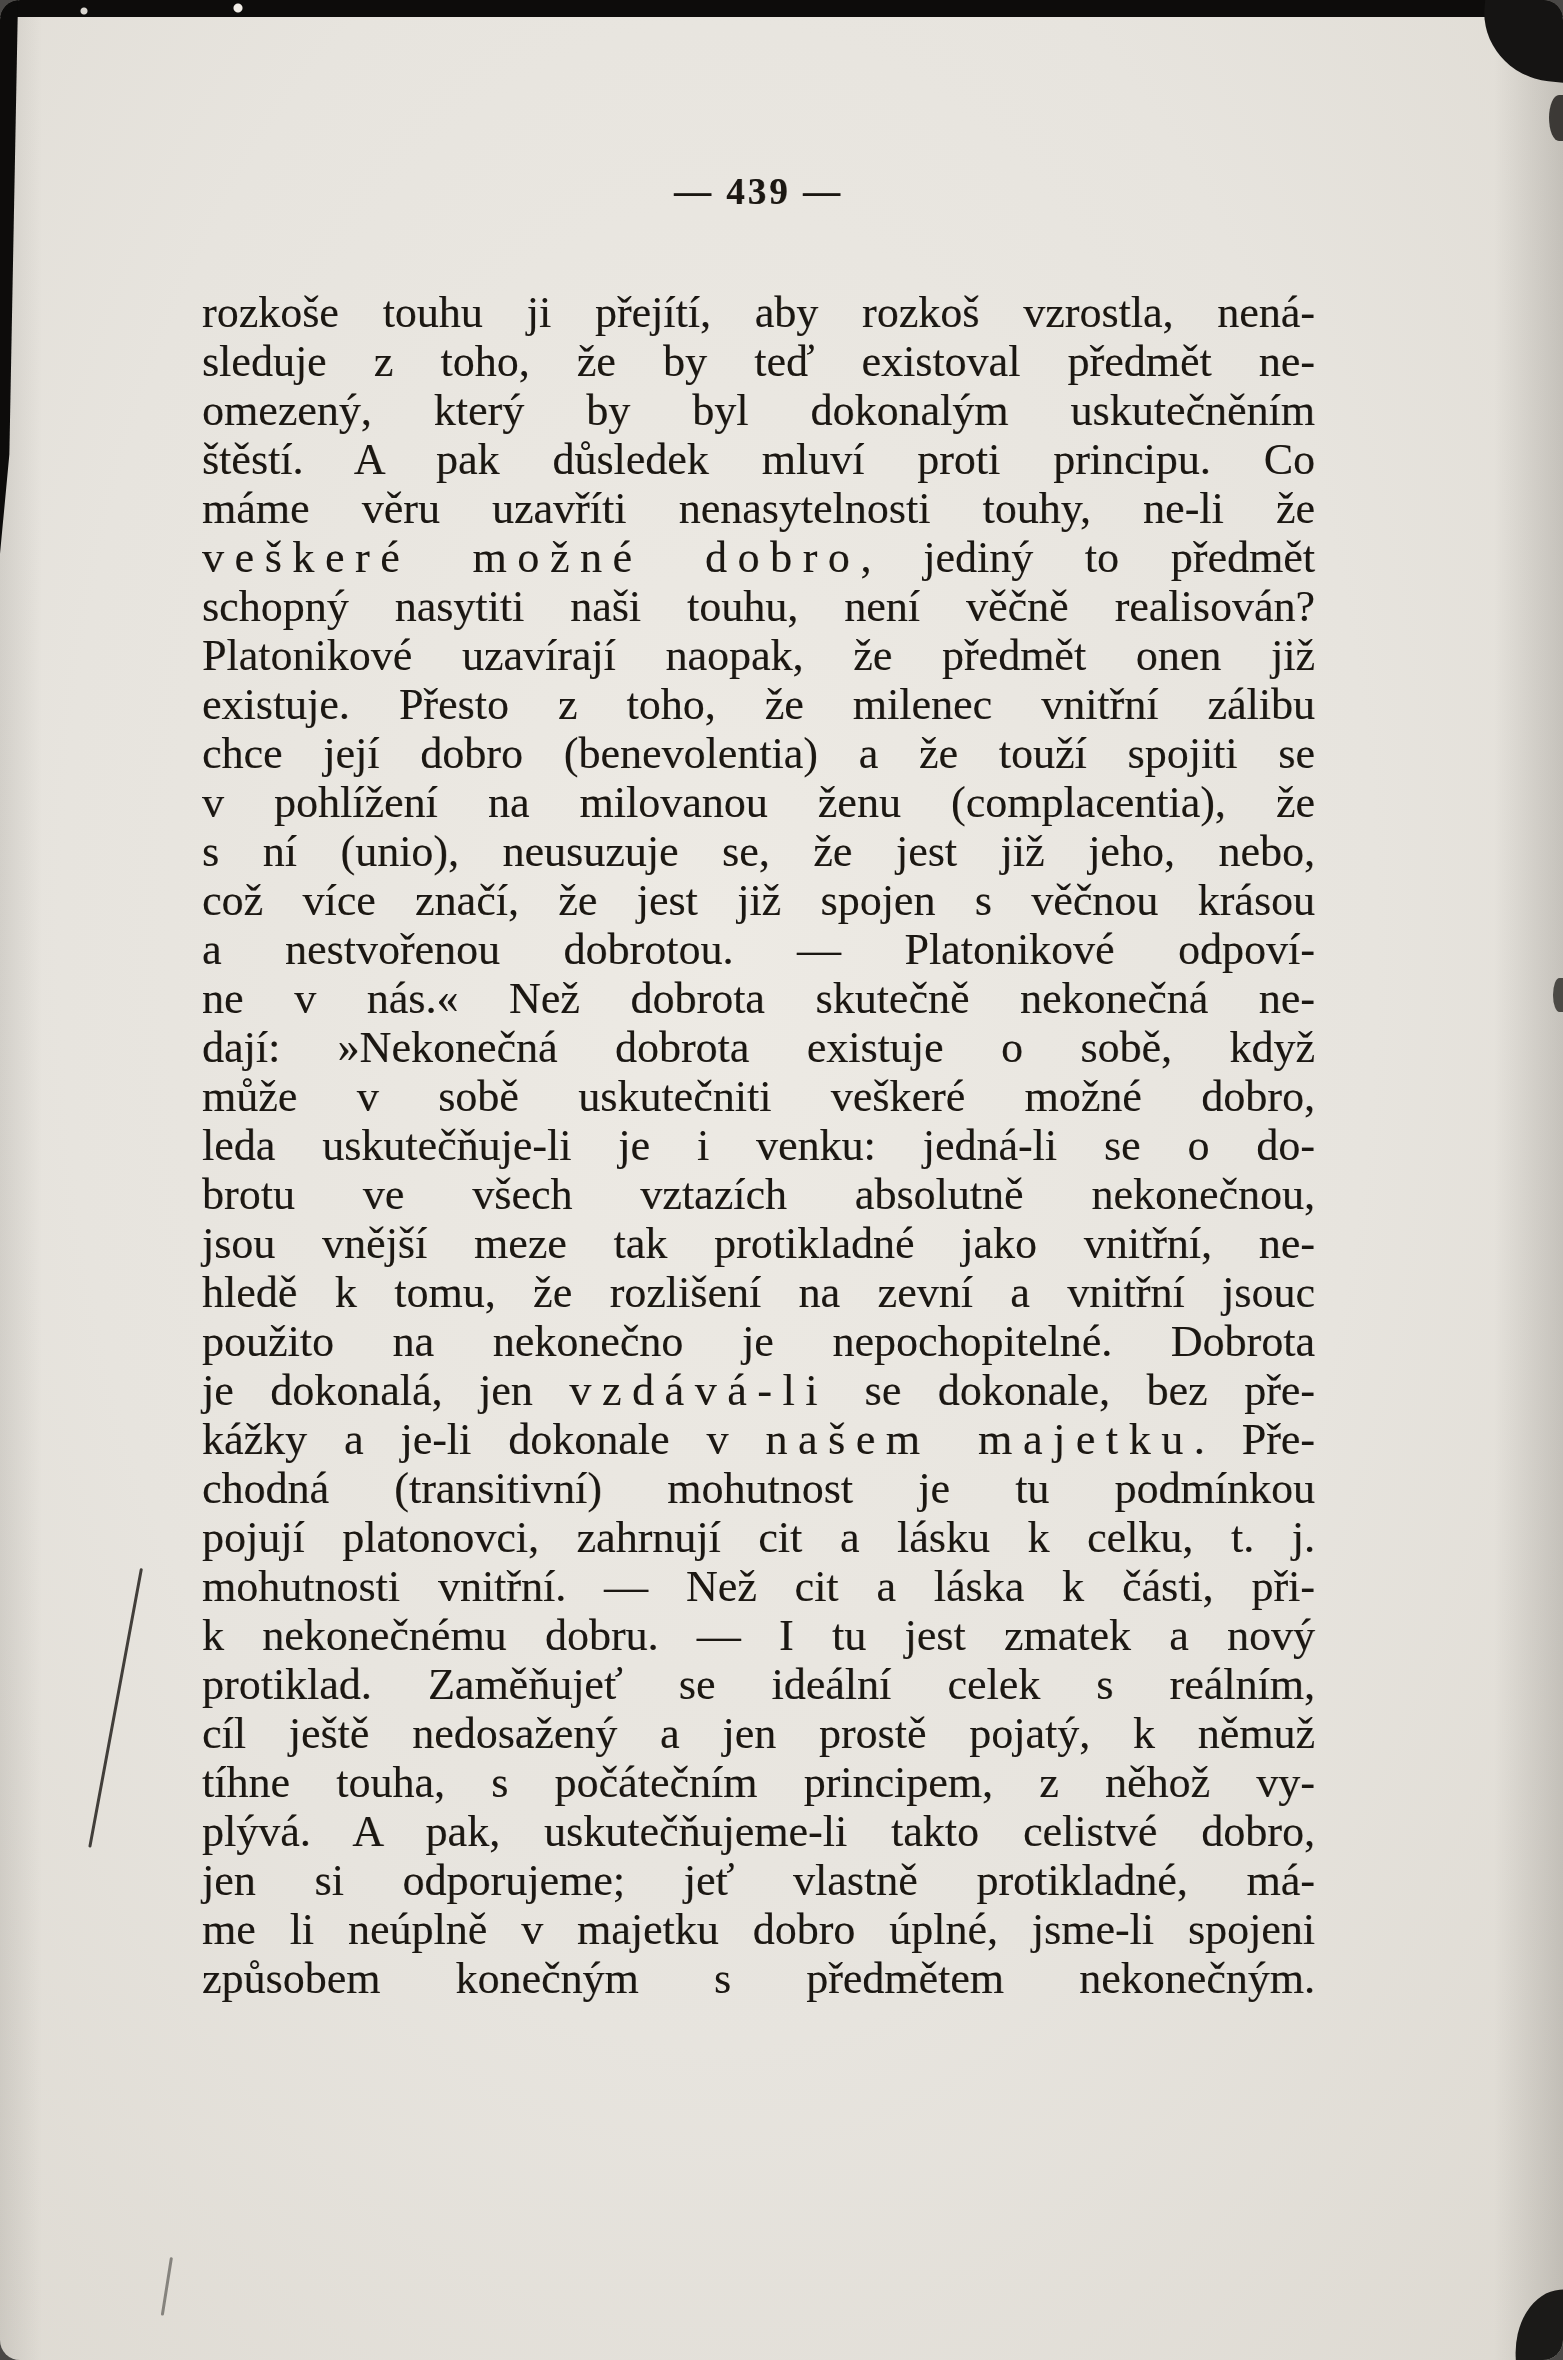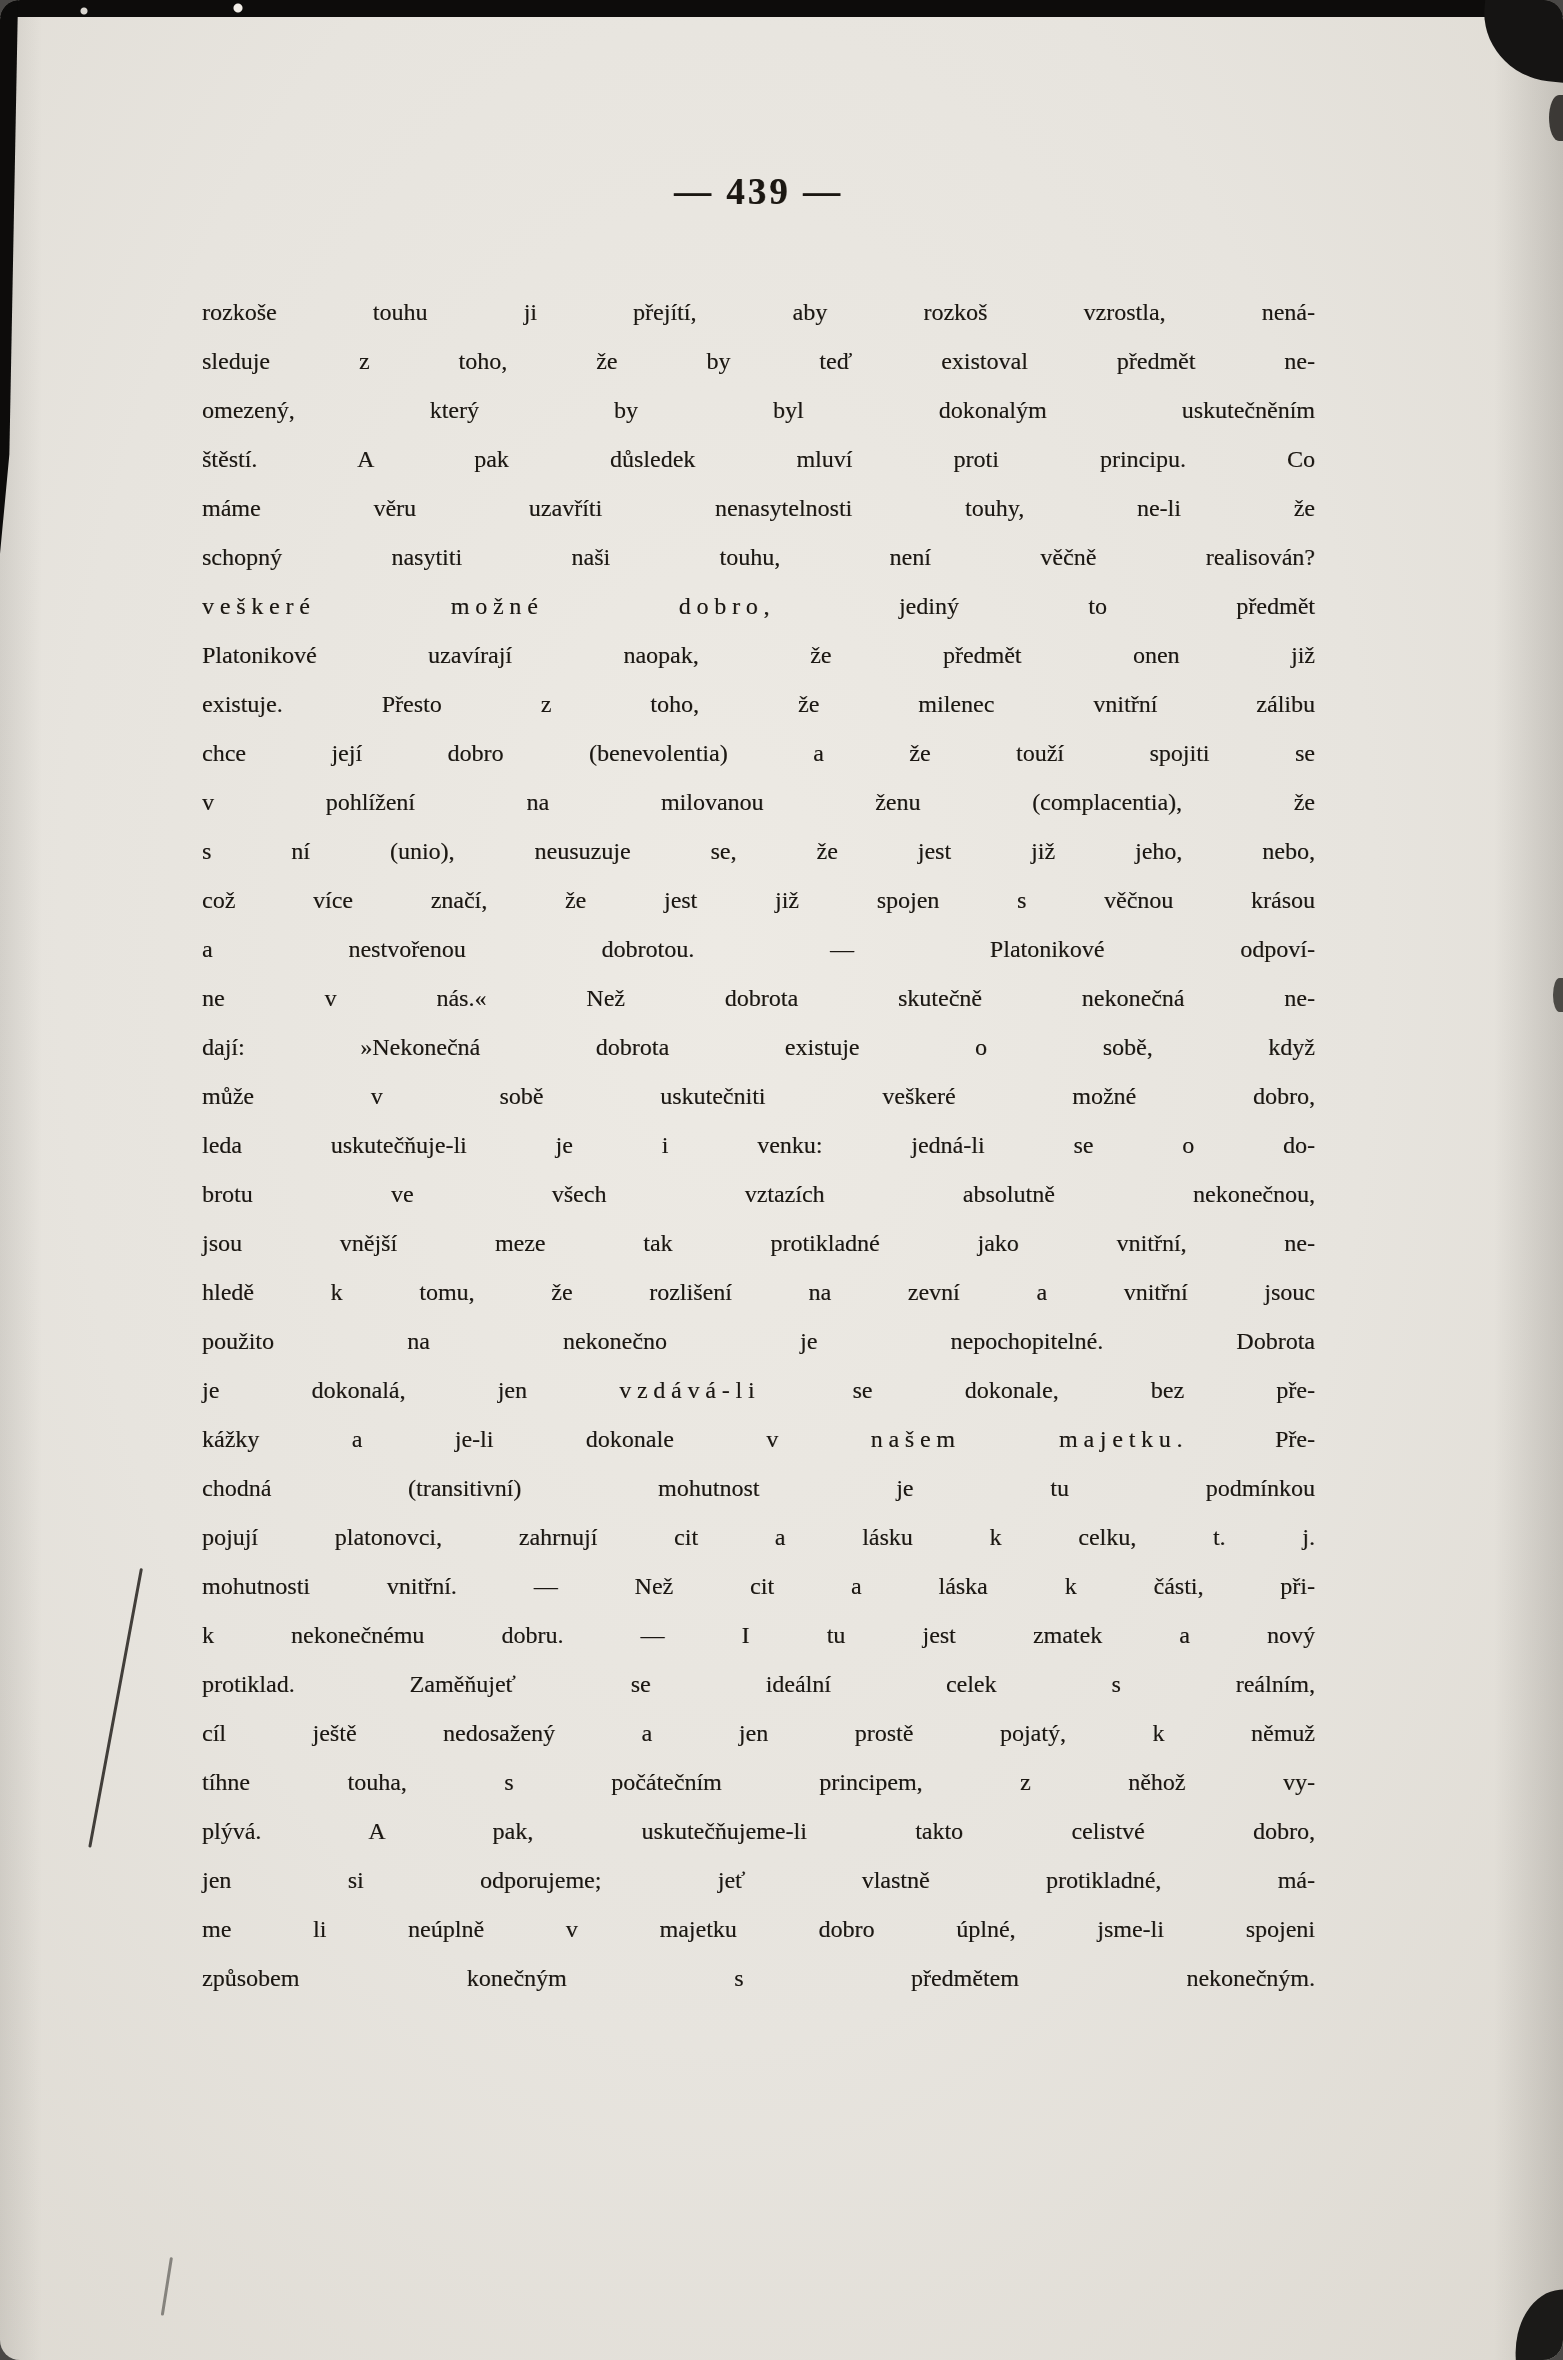--- a/index.html
+++ b/index.html
@@ -94,21 +94,21 @@
     font-size: 37px;
     font-weight: bold;
     letter-spacing: 3px;
     text-shadow: 0.4px 0.4px 0 rgba(27,23,18,0.45);
   }
   .body-text {
     position: absolute; top: 288px; left: 0; width: 1113px;
     text-shadow: 0.4px 0.4px 0 rgba(27,23,18,0.40);
   }
   .line {
-    font-size: 24px;
+    font-size: 44px;
     line-height: 49px;
     text-align: justify;
     text-align-last: justify;
   }
   .emph { letter-spacing: 0.24em; }
 </style>
 </head>
 <body>
 
 <div class="scan">
@@ -126,22 +126,22 @@
   <div class="pen-stroke-2"></div>
 
   <div class="page-content">
     <div class="page-number">— 439 —</div>
     <div class="body-text">
         <div class="line"><span>rozkoše touhu ji přejítí, aby rozkoš vzrostla, nená-</span></div>
         <div class="line"><span>sleduje z toho, že by teď existoval předmět ne-</span></div>
         <div class="line"><span>omezený, který by byl dokonalým uskutečněním</span></div>
         <div class="line"><span>štěstí. A pak důsledek mluví proti principu. Co</span></div>
         <div class="line"><span>máme věru uzavříti nenasytelnosti touhy, ne-li že</span></div>
+        <div class="line"><span class="emph">veškeré možné dobro</span><span>, jediný to předmět</span></div>
         <div class="line"><span>schopný nasytiti naši touhu, není věčně realisován?</span></div>
-        <div class="line"><span class="emph">veškeré možné dobro</span><span>, jediný to předmět</span></div>
         <div class="line"><span>Platonikové uzavírají naopak, že předmět onen již</span></div>
         <div class="line"><span>existuje. Přesto z toho, že milenec vnitřní zálibu</span></div>
         <div class="line"><span>chce její dobro (benevolentia) a že touží spojiti se</span></div>
         <div class="line"><span>v pohlížení na milovanou ženu (complacentia), že</span></div>
         <div class="line"><span>s ní (unio), neusuzuje se, že jest již jeho, nebo,</span></div>
         <div class="line"><span>což více značí, že jest již spojen s věčnou krásou</span></div>
         <div class="line"><span>a nestvořenou dobrotou. — Platonikové odpoví-</span></div>
         <div class="line"><span>ne v nás.« Než dobrota skutečně nekonečná ne-</span></div>
         <div class="line"><span>dají: »Nekonečná dobrota existuje o sobě, když</span></div>
         <div class="line"><span>může v sobě uskutečniti veškeré možné dobro,</span></div>

